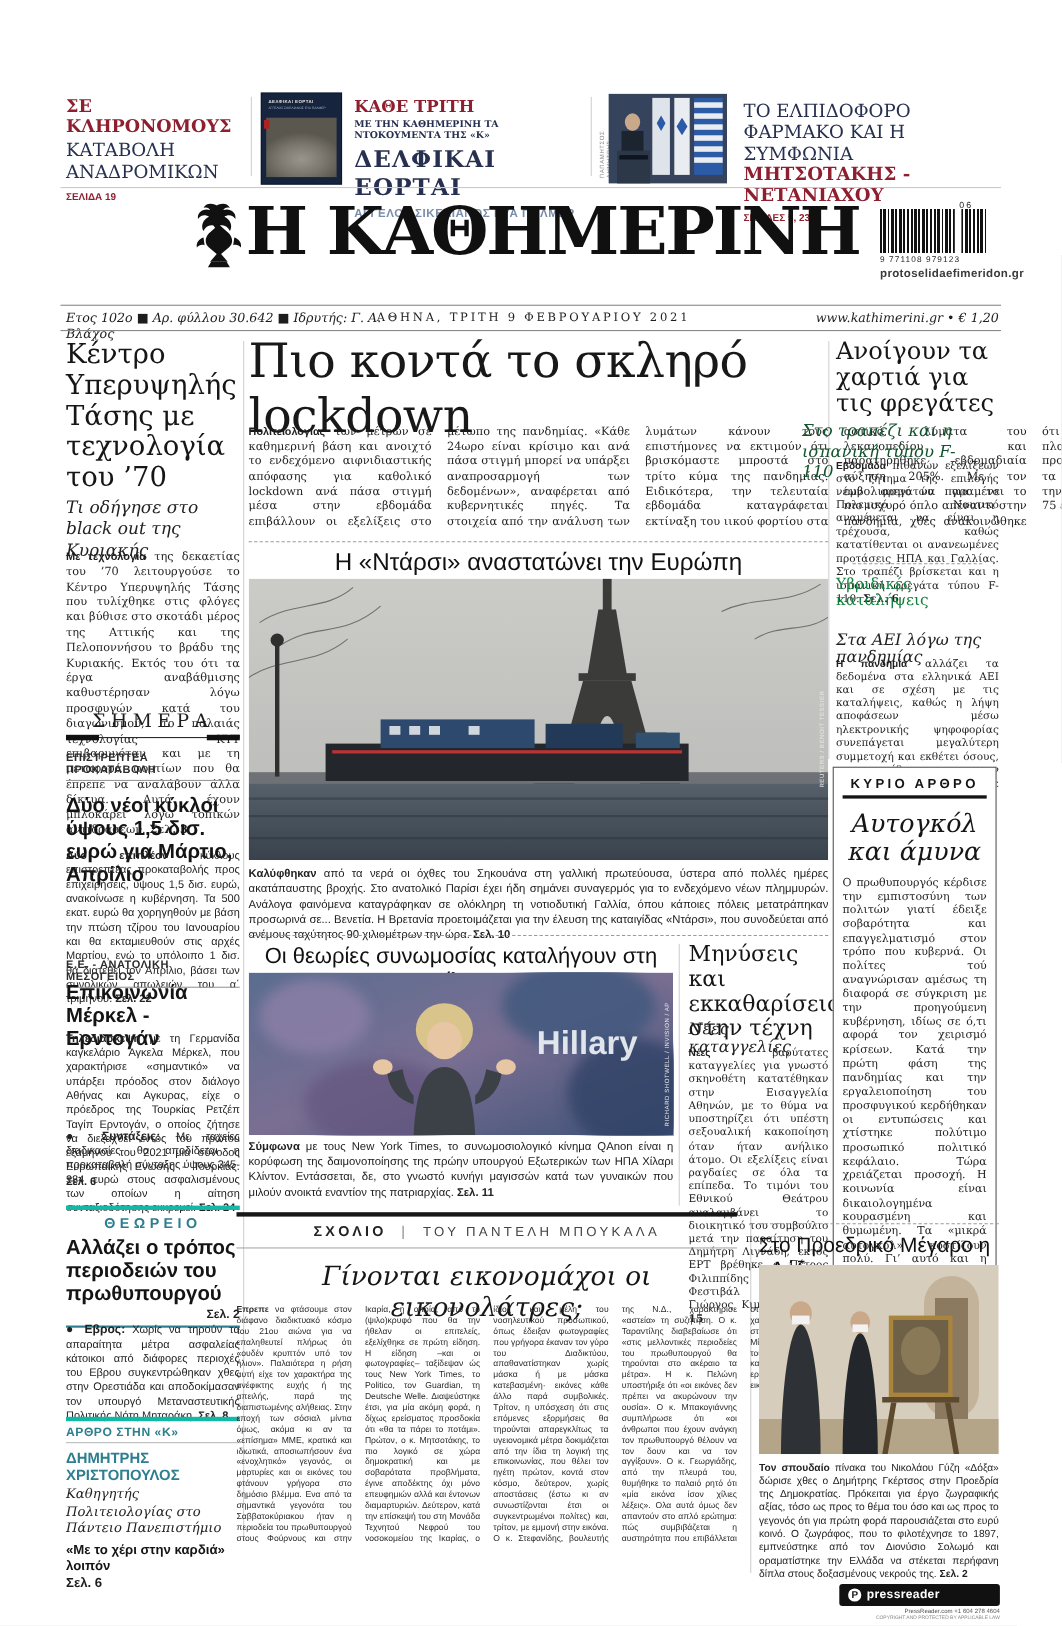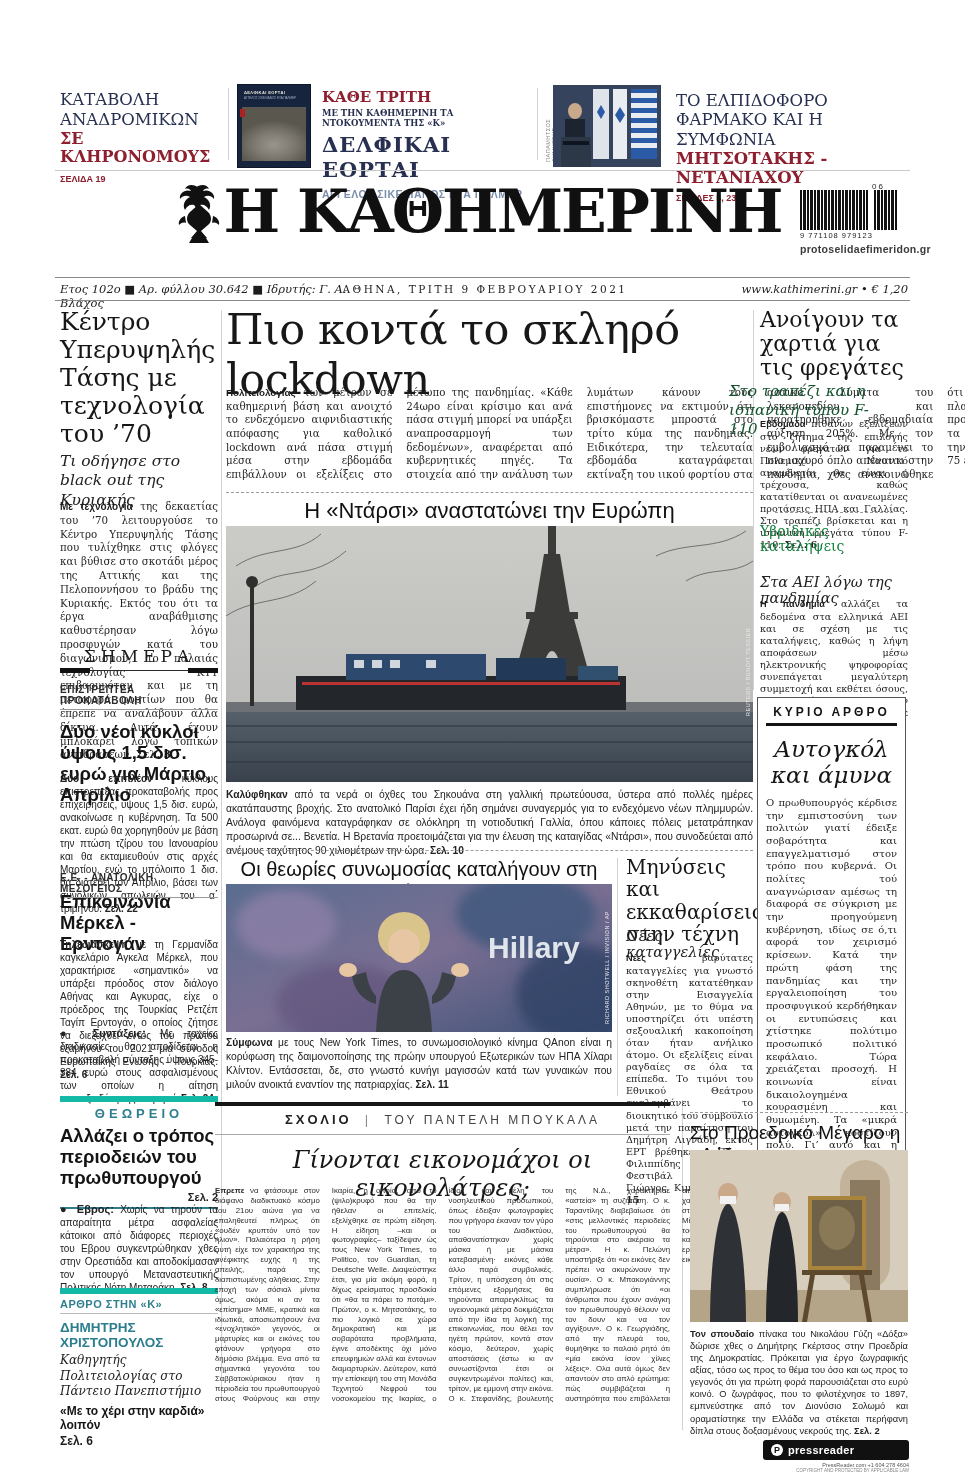--- a/index.html
+++ b/index.html
@@ -16,31 +16,31 @@
   .kicker{font-size:10px;letter-spacing:.5px;color:#2b2b2b;border-bottom:1px solid #9a9a9a;
           padding-bottom:3px;font-weight:bold}
   .lead{font-weight:bold}
   .pref{font-weight:bold}
   .sbody{font-size:10px;line-height:1.3;text-align:justify;color:#222}
   .vcred{writing-mode:vertical-rl;transform:rotate(180deg);font-size:5.5px;letter-spacing:.5px;color:#888}
   .simera{font-family:"DejaVu Serif",serif;font-size:17px;letter-spacing:5px;text-align:center;
           border-bottom:1px solid #2b2b2b;padding-bottom:4px;position:relative}
   .simera::before,.simera::after{content:"";position:absolute;bottom:-3px;width:30px;height:5px;background:#111}
   .simera::before{left:0}.simera::after{right:0}
-  .tealbox{border-top:6px solid #14b8a6}
+  .tealbox{border-top:4px solid #14b8a6}
   .bars{background:repeating-linear-gradient(90deg,#111 0px,#111 1.6px,#fff 1.6px,#fff 3.1px,#111 3.1px,#111 5.6px,#fff 5.6px,#fff 7px)}
 </style>
 </head>
 <body>
 
 <div id="page">
 
   <div class="abs" style="left:60px;top:88px;width:162px;">
+    <div class="serif b red" style="font-size:16px;line-height:1.15">ΣΕ ΚΛΗΡΟΝΟΜΟΥΣ</div>
     <div class="serif navy" style="font-size:16.5px;line-height:1.2;margin-top:2px">ΚΑΤΑΒΟΛΗ ΑΝΑΔΡΟΜΙΚΩΝ</div>
-    <div class="serif b red" style="font-size:16px;line-height:1.15">ΣΕ ΚΛΗΡΟΝΟΜΟΥΣ</div>
     <div class="b red" style="font-size:9px;margin-top:8px">ΣΕΛΙΔΑ 19</div>
   </div>
   <div class="abs vline" style="left:228px;top:88px;height:72px"></div>
 
   <div class="abs" style="left:238px;top:85px;width:72px;height:82px;background:#16243e;box-shadow:0 0 0 1px #0d1728">
     <div style="padding:5px 6px 0 6px;color:#e8e4da;font-size:4px;font-weight:bold;letter-spacing:.4px">ΔΕΛΦΙΚΑΙ ΕΟΡΤΑΙ</div>
     <div style="padding:1px 6px;color:#9fb0c8;font-size:3px">ΑΓΓΕΛΟΣ ΣΙΚΕΛΙΑΝΟΣ ΕΥΑ ΠΑΛΜΕΡ</div>
     <div style="position:absolute;left:4px;top:22px;width:64px;height:54px;background:
       radial-gradient(ellipse 60% 45% at 50% 70%, #9a958c 0%, #7b776f 55%, #5a574f 100%);"></div>
     <div style="position:absolute;left:2px;top:24px;width:5px;height:8px;background:#a22"></div>

